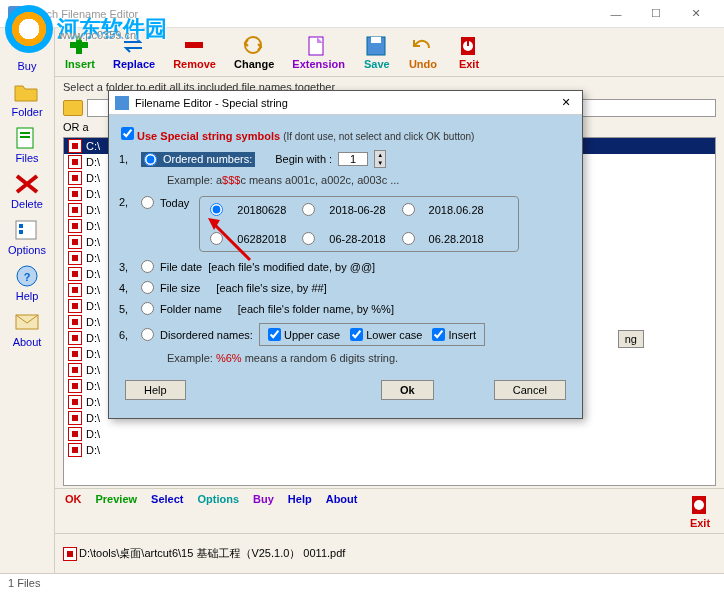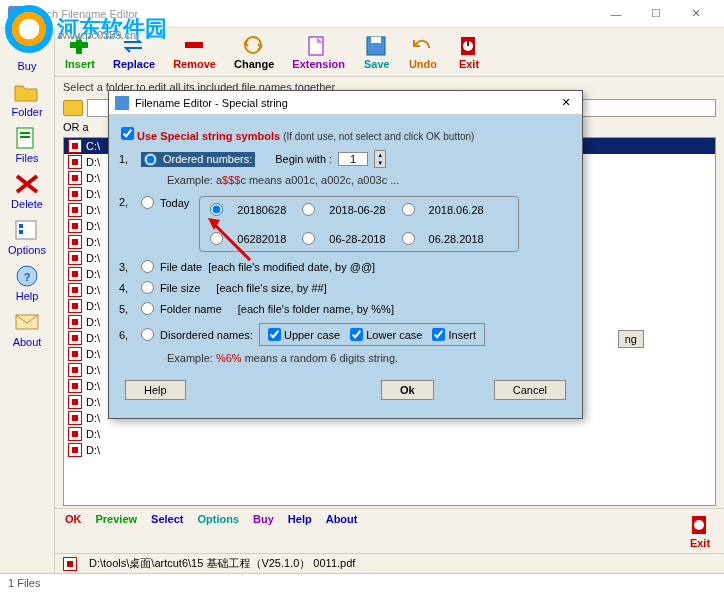--- a/index.html
+++ b/index.html
@@ -27,21 +27,21 @@
 .pathrow input{flex:1;border:1px solid #999;height:18px;padding:0 3px}
 .folderico{width:20px;height:16px;background:#f5c538;border:1px solid #c09020;border-radius:2px}
 .orrow{padding:2px 8px;display:flex;align-items:center;gap:6px}
 .filelist{margin:2px 8px;border:1px solid #999;background:#fff;height:420px;overflow:hidden}
 .frow{display:flex;align-items:center;gap:4px;padding:1px 4px;white-space:nowrap}
 .frow.sel{background:#0a246a;color:#fff}
 .fileico{width:14px;height:14px;border:1px solid #c00;background:#fff;flex-shrink:0}
 .fileico::after{content:"";display:block;width:6px;height:6px;background:#c00;margin:3px}
 .bottombar{display:flex;gap:14px;padding:4px 10px;border-top:1px solid #d0d0c0}
 .bottombar span{font-weight:bold}
-.lastpath{padding:2px 8px;display:flex;align-items:center;gap:12px;border-top:1px solid #d0d0c0}
+.lastpath{padding:12px 8px;display:flex;align-items:center;gap:2px;border-top:1px solid #d0d0c0}
 .status{border-top:1px solid #d0ccc0;padding:3px 8px;color:#555;height:20px}
 .dialog{position:absolute;left:108px;top:90px;width:475px;background:#fff;border:1px solid #555;box-shadow:3px 3px 8px rgba(0,0,0,0.3);z-index:20}
 .dlg-title{height:24px;background:#fff;display:flex;align-items:center;padding:0 6px;border-bottom:1px solid #ccc}
 .dlg-title .dic{width:14px;height:14px;background:#4a90d9;margin-right:6px}
 .dlg-title .spacer{flex:1}
 .dlg-title .x{width:20px;text-align:center;cursor:pointer}
 .dlg-body{background:#b8d4e8;padding:8px}
 .usebox{background:#b8d4e8;padding:4px}
 .usebox label{color:#c00;font-weight:bold}
 .usebox .sm{color:#333;font-weight:normal;font-size:10px}

